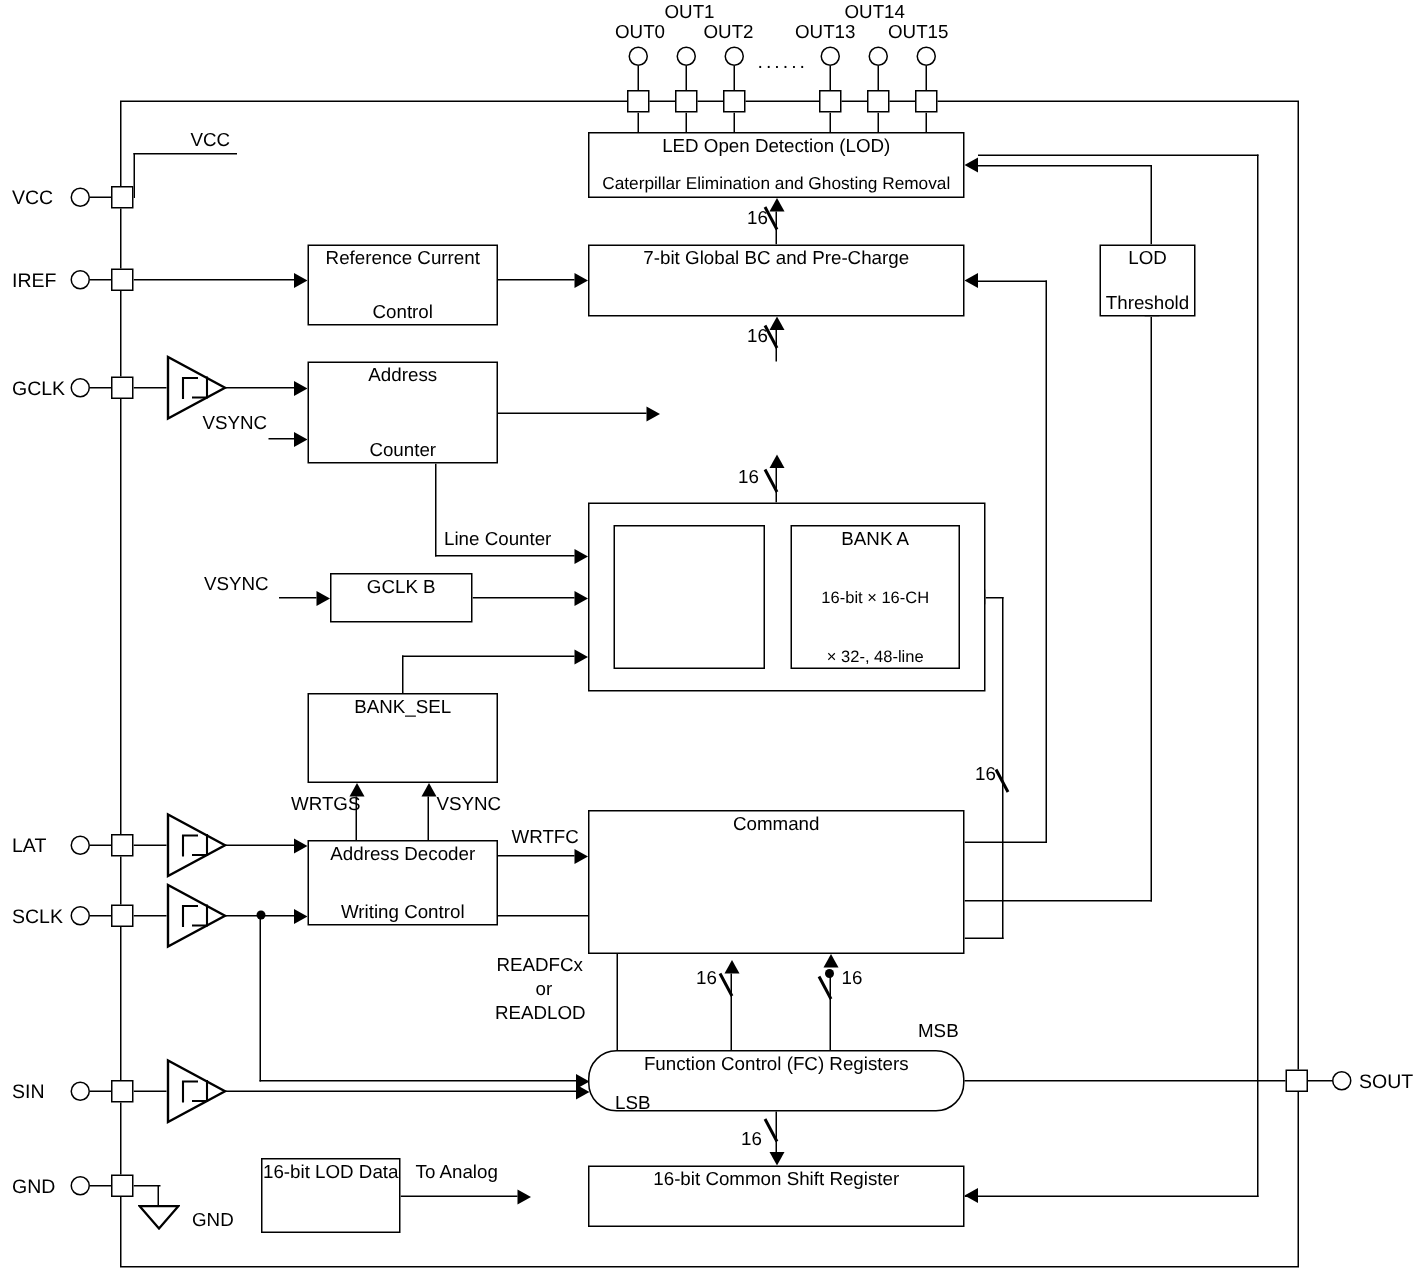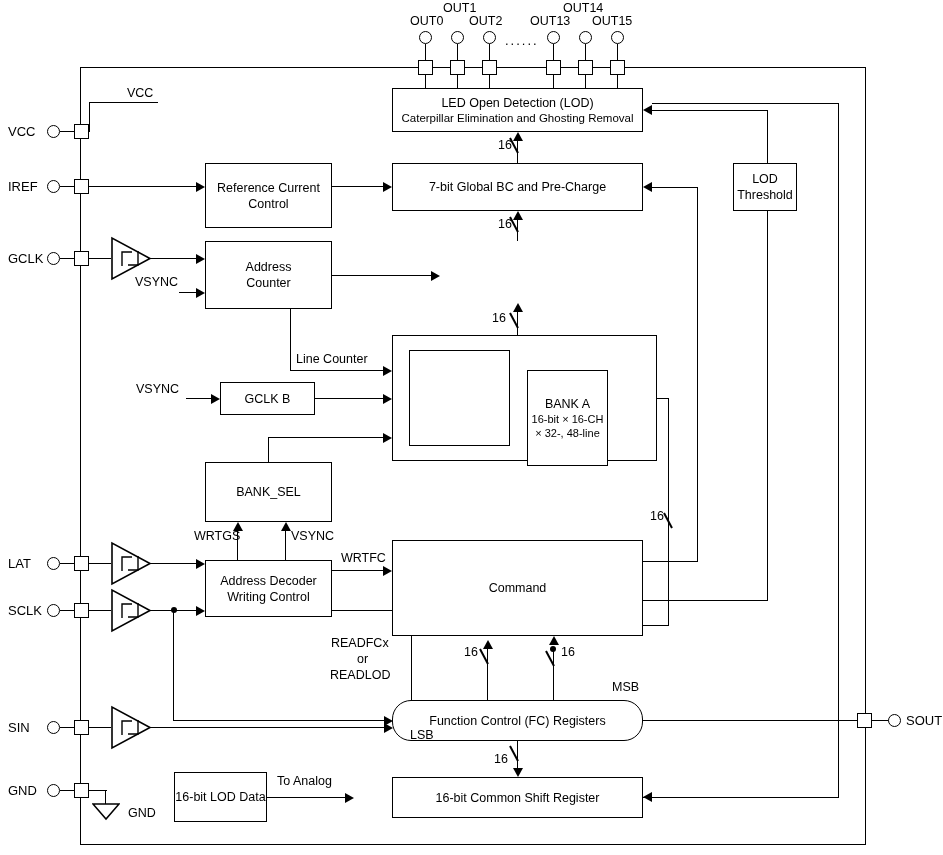--- a/index.html
+++ b/index.html
@@ -19,21 +19,21 @@
     overflow: hidden;
   }
   .box {
     position: absolute;
     border: 1.4px solid #000;
     background: #fff;
     box-sizing: border-box;
     display: flex;
     flex-direction: column;
     align-items: center;
-    justify-content: center;
+    justify-content: space-between;
     text-align: center;
     font-size: 12.5px;
     line-height: 1.28;
     z-index: 5;
   }
   .box .ln { display: block; white-space: nowrap; }
   .chip {
     position: absolute;
     border: 1.6px solid #000;
     background: transparent;
@@ -242,21 +242,21 @@
   <div class="ln-h" style="left:872px; top:720px; width:19px;"></div>
   <div class="pin-circ" style="left:888px; top:714px;"></div>
   <div class="label big" style="left:906px; top:713px;">SOUT</div>
   <div class="ln-h" style="left:643px; top:720px; width:215px;"></div>
 
   <div class="box" style="left:392px; top:88px; width:251px; height:44px;">
     <span class="ln">LED Open Detection (LOD)</span>
     <span class="ln" style="font-size:11.5px;">Caterpillar Elimination and Ghosting Removal</span>
   </div>
 
-  <div class="box" style="left:205px; top:163px; width:127px; height:65px;">
+  <div class="box" style="left:205px; top:163px; width:127px; height:54px;">
     <span class="ln">Reference Current</span>
     <span class="ln">Control</span>
   </div>
 
   <div class="box" style="left:392px; top:163px; width:251px; height:48px;">
     <span class="ln">7-bit Global BC and Pre-Charge</span>
   </div>
 
   <div class="box" style="left:733px; top:163px; width:64px; height:48px;">
     <span class="ln">LOD</span>
@@ -270,21 +270,21 @@
 
 
   <div class="box" style="left:392px; top:335px; width:265px; height:126px;"></div>
 
   <div class="box" style="left:409px; top:350px; width:101px; height:96px; z-index:6;">
     <span class="ln"></span>
     <span class="ln" style="font-size:11px;"></span>
     <span class="ln" style="font-size:11px;"></span>
   </div>
 
-  <div class="box" style="left:527px; top:350px; width:81px; height:96px; z-index:6;margin-top:20px;">
+  <div class="box" style="left:527px; top:350px; width:113px; height:96px; z-index:6;">
     <span class="ln">BANK A</span>
     <span class="ln" style="font-size:11px;">16-bit × 16-CH</span>
     <span class="ln" style="font-size:11px;">× 32-, 48-line</span>
   </div>
 
   <div class="box" style="left:220px; top:382px; width:95px; height:33px;">
     <span class="ln">GCLK B</span>
   </div>
 
   <div class="box" style="left:205px; top:462px; width:127px; height:60px;">

